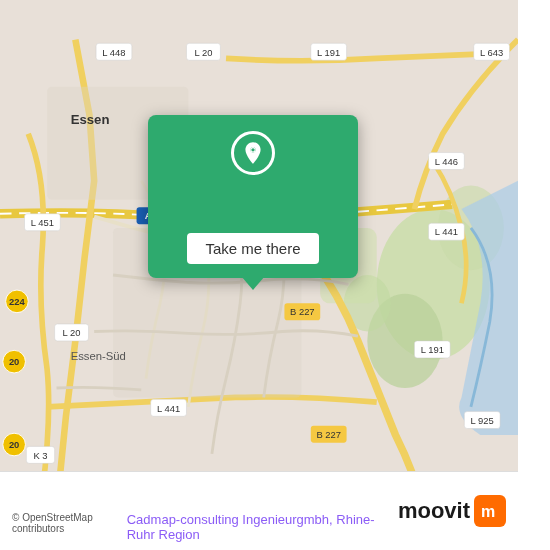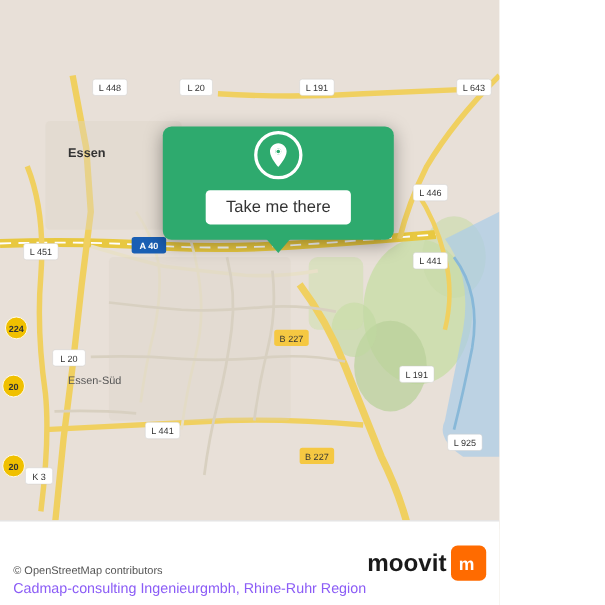--- a/index.html
+++ b/index.html
@@ -5,41 +5,42 @@
     * { margin: 0; padding: 0; box-sizing: border-box; }
     body {
       width: 550px;
       height: 550px;
       overflow: hidden;
       font-family: Arial, sans-serif;
       position: relative;
     }
 
     #map-container {
-      width: 454px;
+      width: 518px;
       height: 550px;
       position: relative;
       background-color: #e8e0d8;
       overflow: hidden;
     }
 
     
     .map-popup {
       position: absolute;
       top: 115px;
       left: 148px;
       width: 210px;
       background: #2eaa6e;
       border-radius: 8px;
-      padding: 4px 10px 14px 10px;
+      padding: 16px 10px 14px 10px;
       display: flex;
       flex-direction: column;
       align-items: center;
       box-shadow: 0 4px 16px rgba(0,0,0,0.35);
       z-index: 10;
+      gap: 48px;
     }
 
     .map-popup::after {
       content: '';
       position: absolute;
       bottom: -12px;
       left: 50%;
       transform: translateX(-50%);
       border-left: 12px solid transparent;
       border-right: 12px solid transparent;
@@ -84,21 +85,21 @@
       padding: 8px 12px 8px 12px;
       display: flex;
       align-items: center;
       justify-content: space-between;
       z-index: 20;
       border-top: 1px solid #ddd;
     }
 
     .bottom-left {
       display: flex;
-      flex-direction: column;
+      flex-direction: row;
       margin-top: 32px;
     }
 
     .osm-credit {
       font-size: 10px;
       color: #555;
       margin-bottom: 2px;
     }
 
     .place-name {

